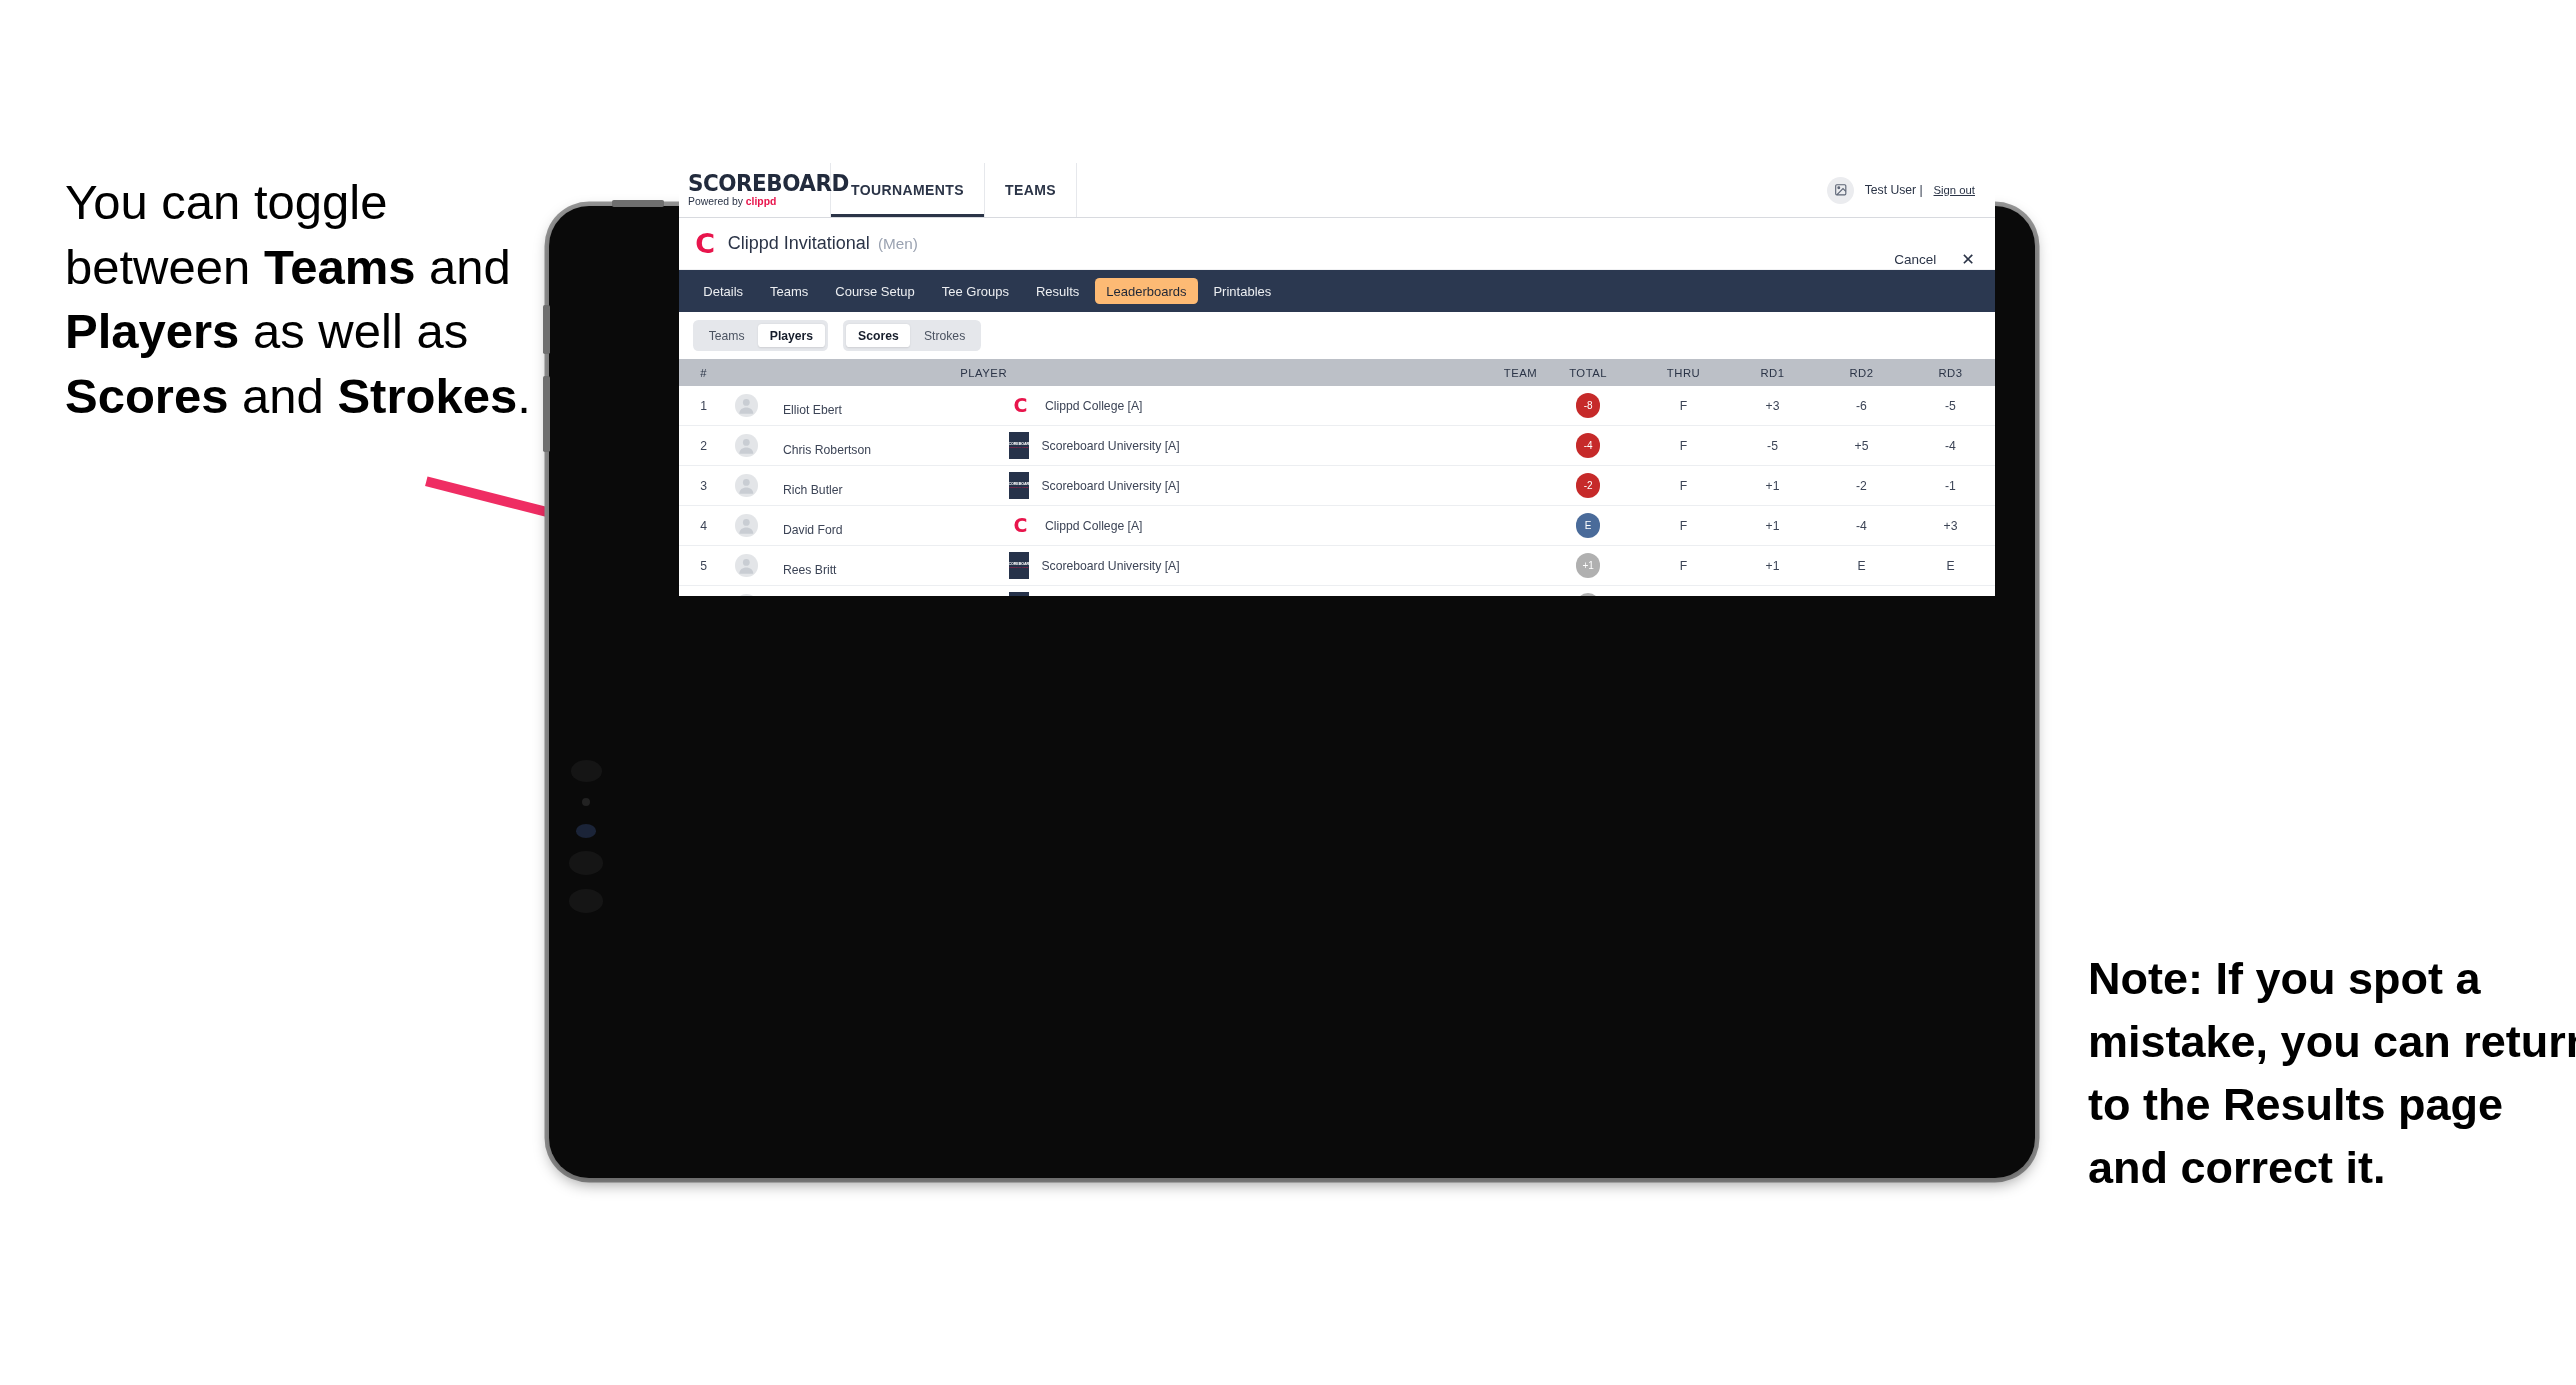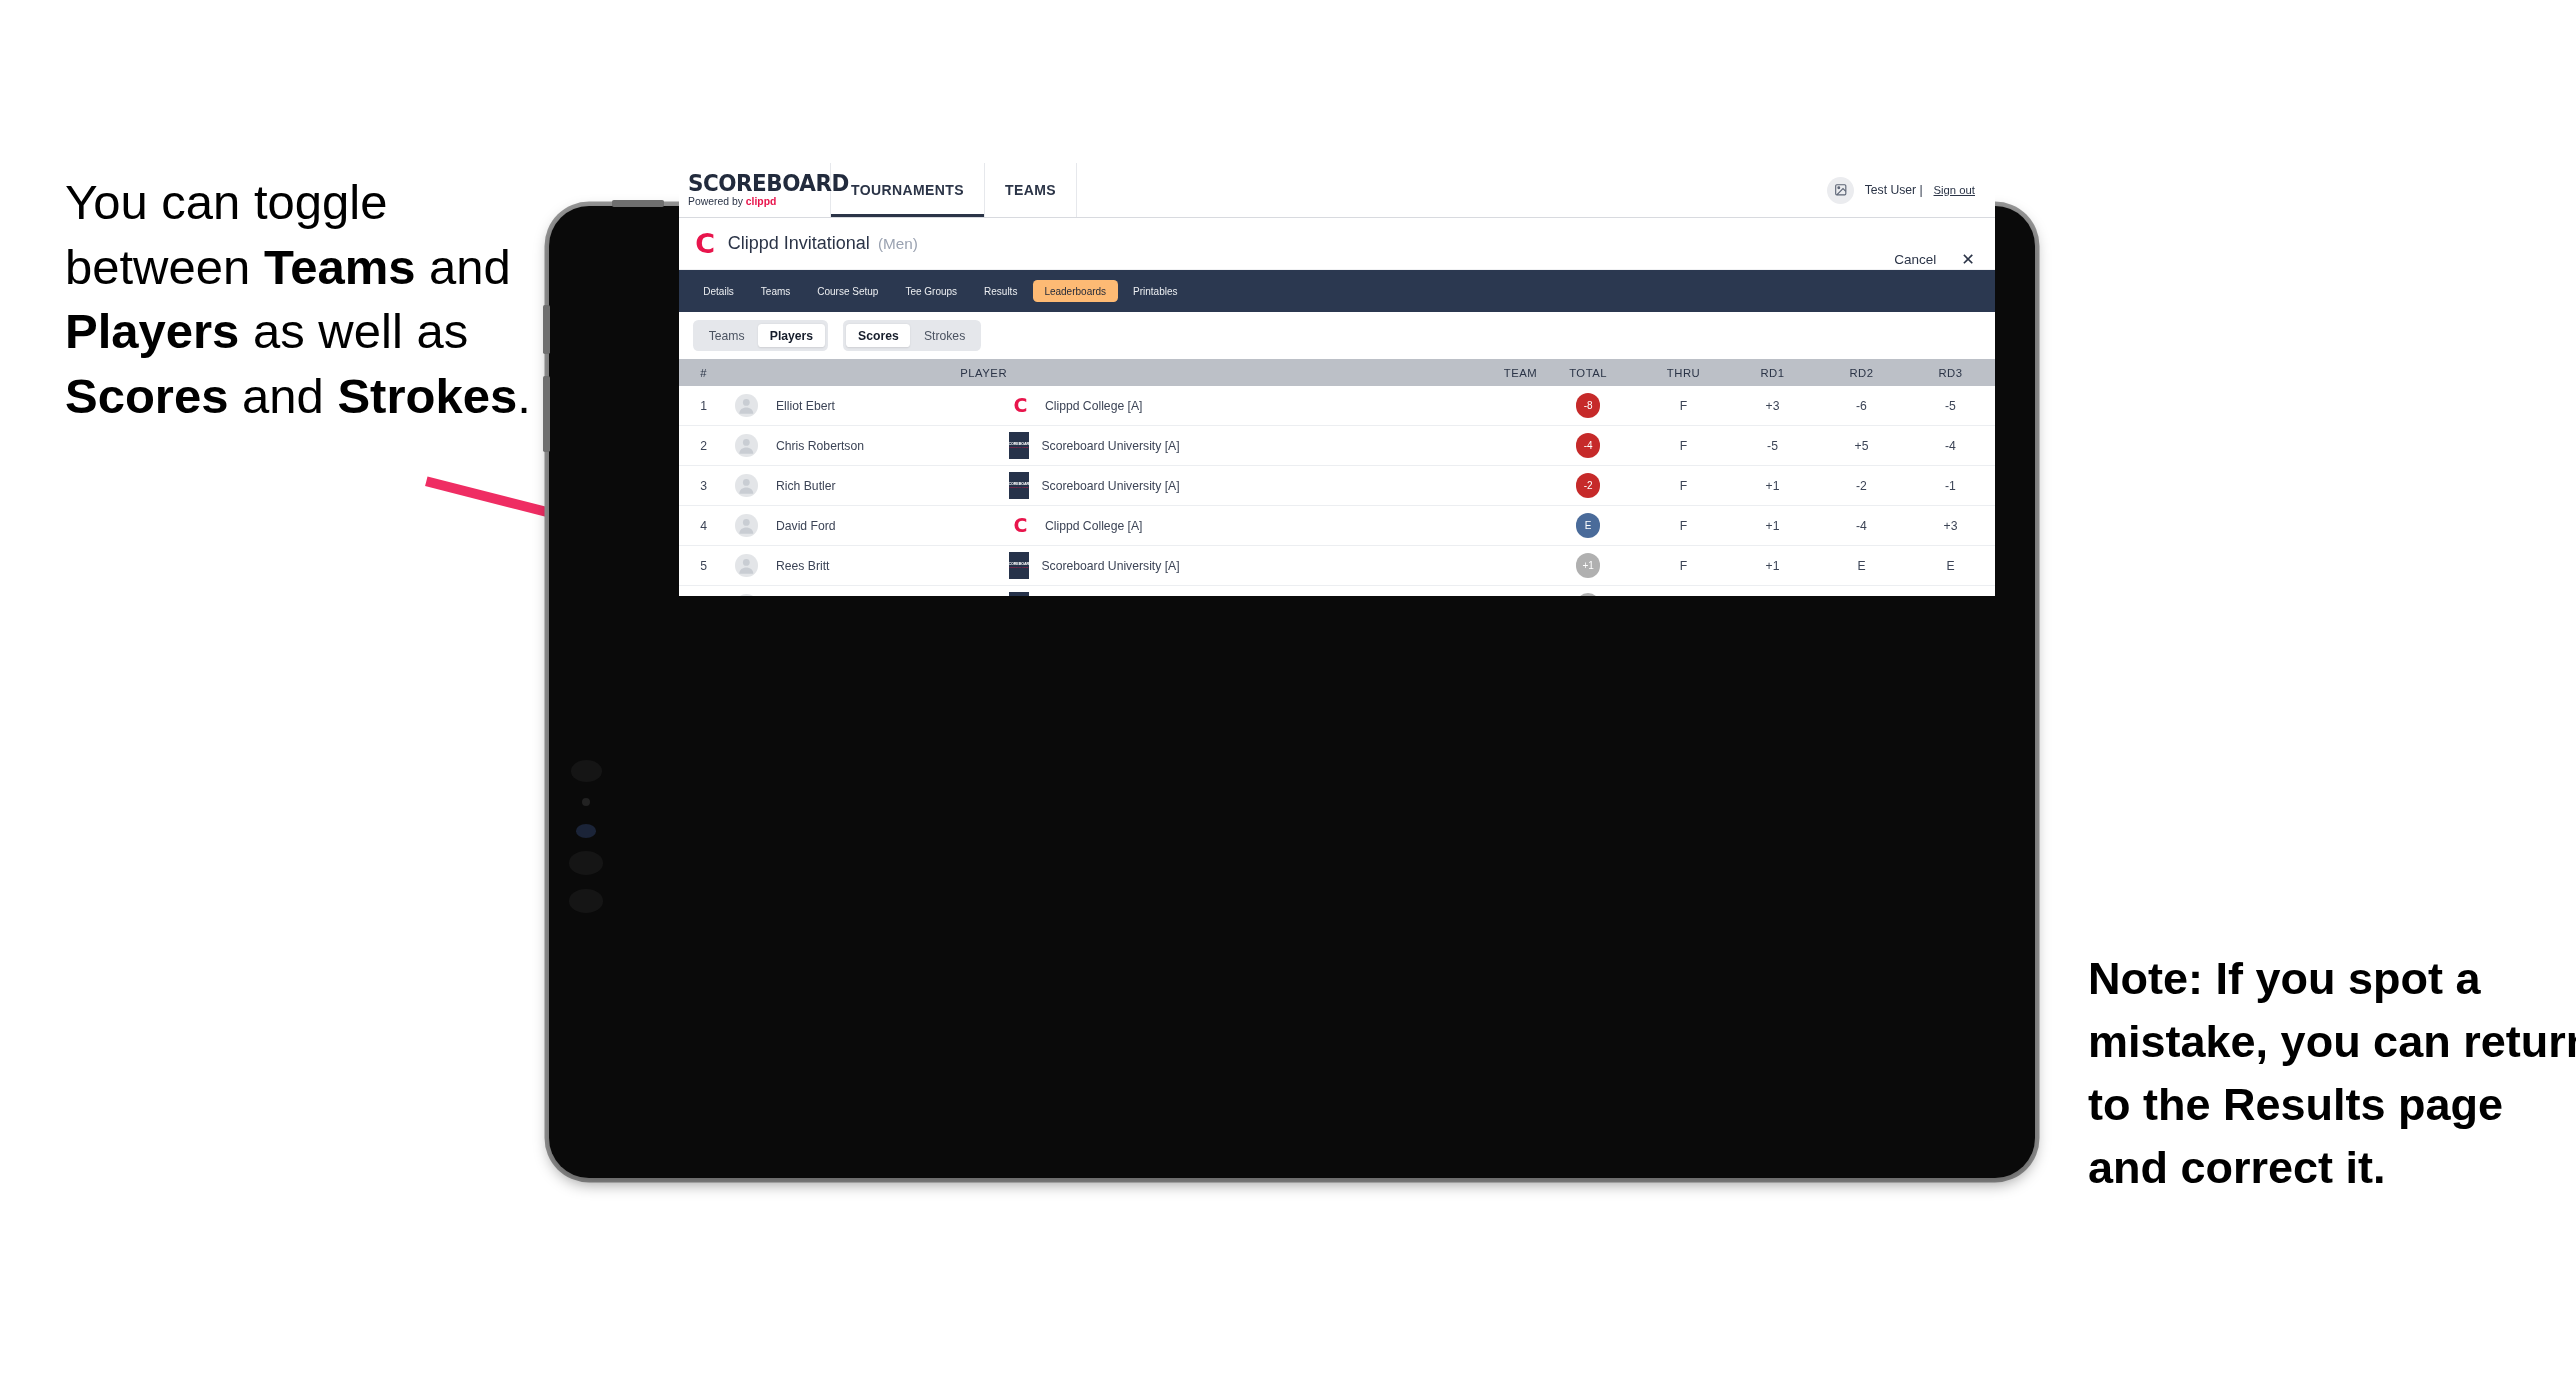--- a/index.html
+++ b/index.html
@@ -213,21 +213,21 @@
   
   #subnav {
     height: 42px;
     background: #2b3850;
     display: flex;
     align-items: center;
     padding-left: 12.6px;
     gap: 3.6px;
   }
   .subnav-item {
-    font-size: 10px;
+    font-size: 13px;
     color: #eceef1;
     padding: 5.4px 11.7px;
     border-radius: 4.5px;
     cursor: pointer;
     white-space: nowrap;
   }
   .subnav-item.active {
     background: #fdba74;
     color: #1f2737;
     font-weight: 400;
@@ -290,21 +290,21 @@
   }
   .col-rank { width: 42px; text-align: center !important; }
   .col-player { width: 231px; }
   .col-team { width: 451px; }
   .col-total { width: 87px; text-align: center !important; }
   .col-thru { width: 76px; text-align: center !important; }
   .col-rd { width: 76px; text-align: center !important; }
   th.col-player, td.col-player { padding-left: 7.2px !important; }
   th.col-team, td.col-team { padding-left: 1.8px !important; }
 
-  .player-cell { display: flex; align-items: center; gap: 18px; }
+  .player-cell { display: flex; align-items: flex-end; gap: 25px; }
   .avatar {
     width: 22.6px; height: 22.6px;
     border-radius: 50%;
     background: #e3e5e8;
     flex: none;
     display: flex; align-items: center; justify-content: center;
     overflow: hidden;
   }
   .team-cell { display: flex; align-items: center; gap: 12.6px; }
   .team-logo-clippd {

